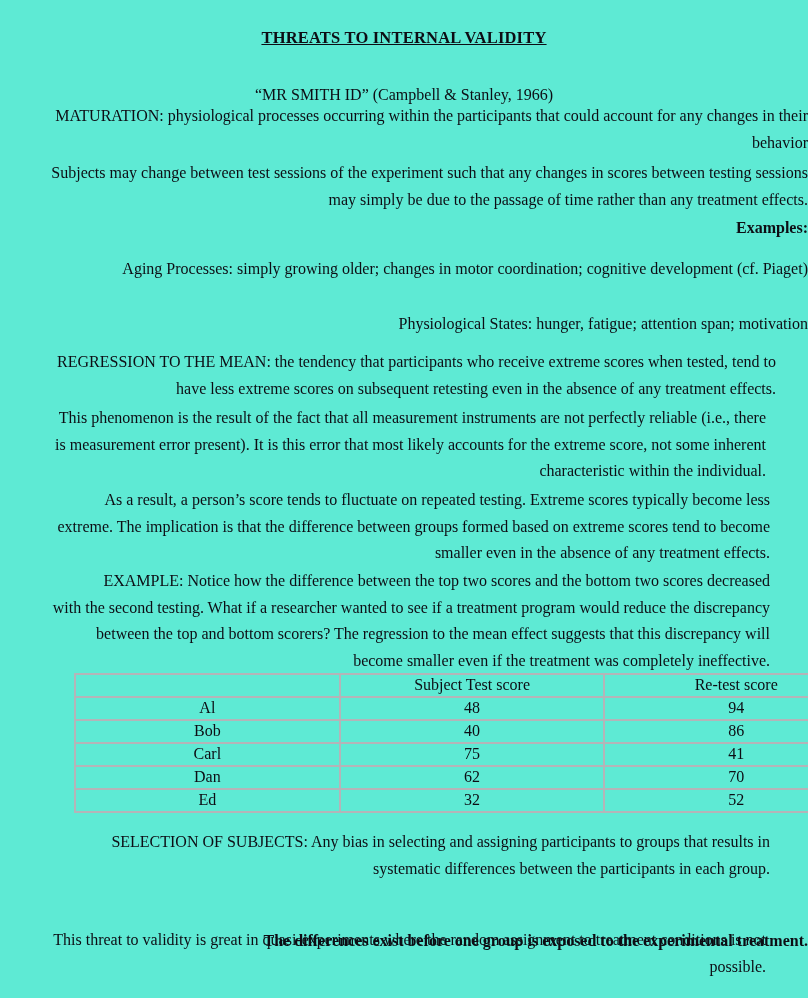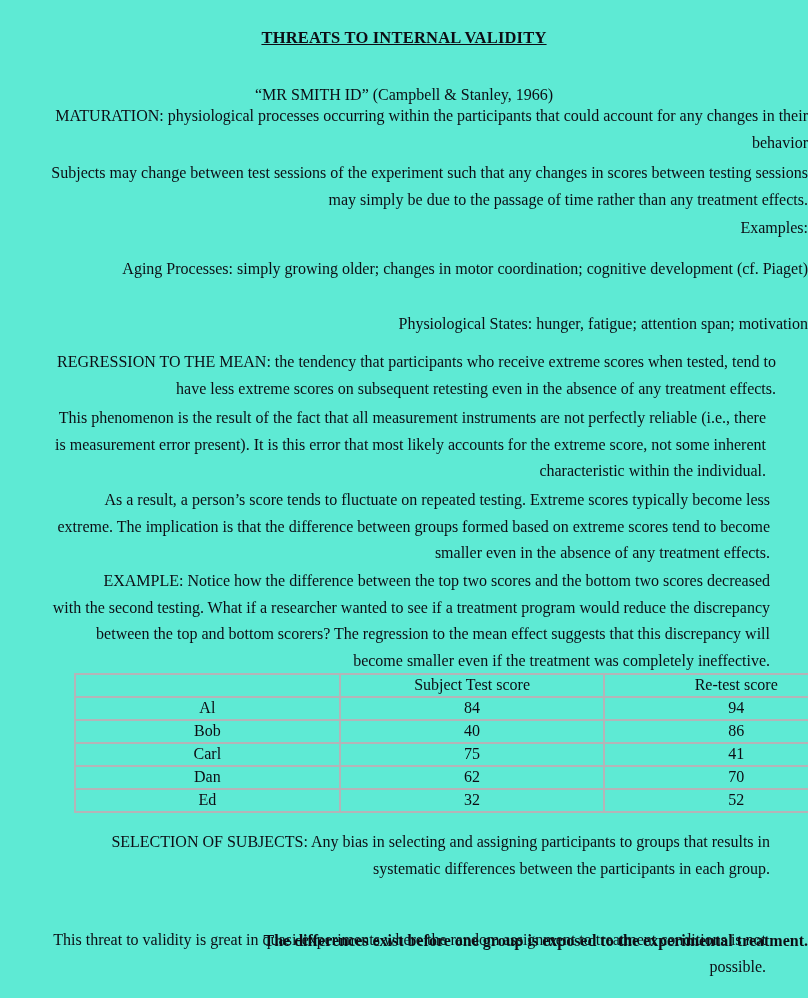--- a/index.html
+++ b/index.html
@@ -93,21 +93,21 @@
   <p class="doc-subtitle">“MR SMITH ID” (Campbell &amp; Stanley, 1966)</p>
 
   <div class="body-block" style="top:103px;">
     <p class="para lvl0 first-indent">MATURATION: physiological processes occurring within the participants that could account for any changes in their behavior</p>
   </div>
 
   <div class="body-block" style="top:160px;">
     <p class="para lvl1">Subjects may change between test sessions of the experiment such that any changes in scores between testing sessions may simply be due to the passage of time rather than any treatment effects.</p>
   </div>
 
-  <div class="body-block" style="top:215px;">
+  <div class="body-block" style="top:215px;font-weight:bold;">
     <p class="para lvl2">Examples:</p>
   </div>
 
   <div class="body-block" style="top:256px;">
     <p class="para lvl3 first-indent-sm">Aging Processes: simply growing older; changes in motor coordination; cognitive development (cf. Piaget)</p>
   </div>
 
   <div class="body-block" style="top:311px;">
     <p class="para lvl3">Physiological States: hunger, fatigue; attention span; motivation</p>
   </div>
@@ -138,21 +138,21 @@
       <thead>
         <tr>
           <th class="empty-head"></th>
           <th>Subject Test score</th>
           <th>Re-test score</th>
         </tr>
       </thead>
       <tbody>
         <tr>
           <td>Al</td>
-          <td>84</td>
+          <td>48</td>
           <td>94</td>
         </tr>
         <tr>
           <td>Bob</td>
           <td>40</td>
           <td>86</td>
         </tr>
         <tr>
           <td>Carl</td>
           <td>75</td>

